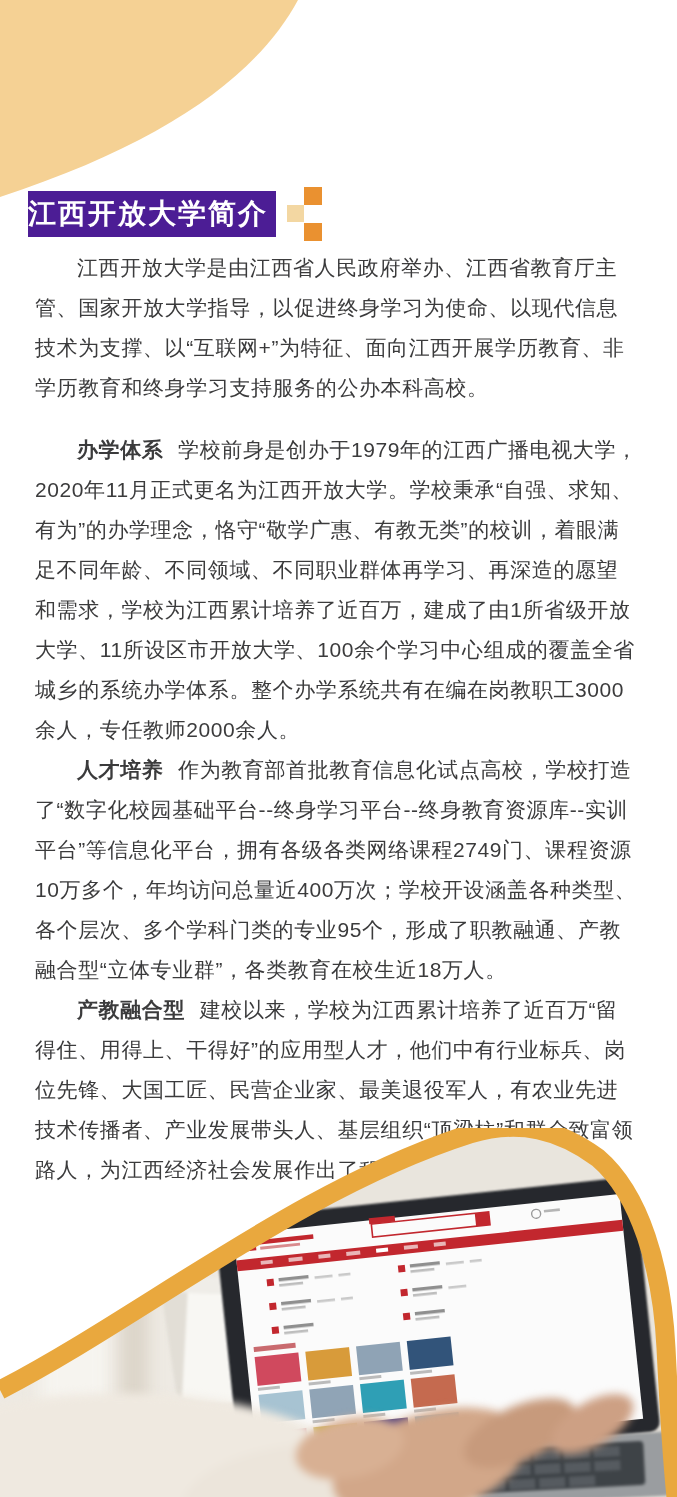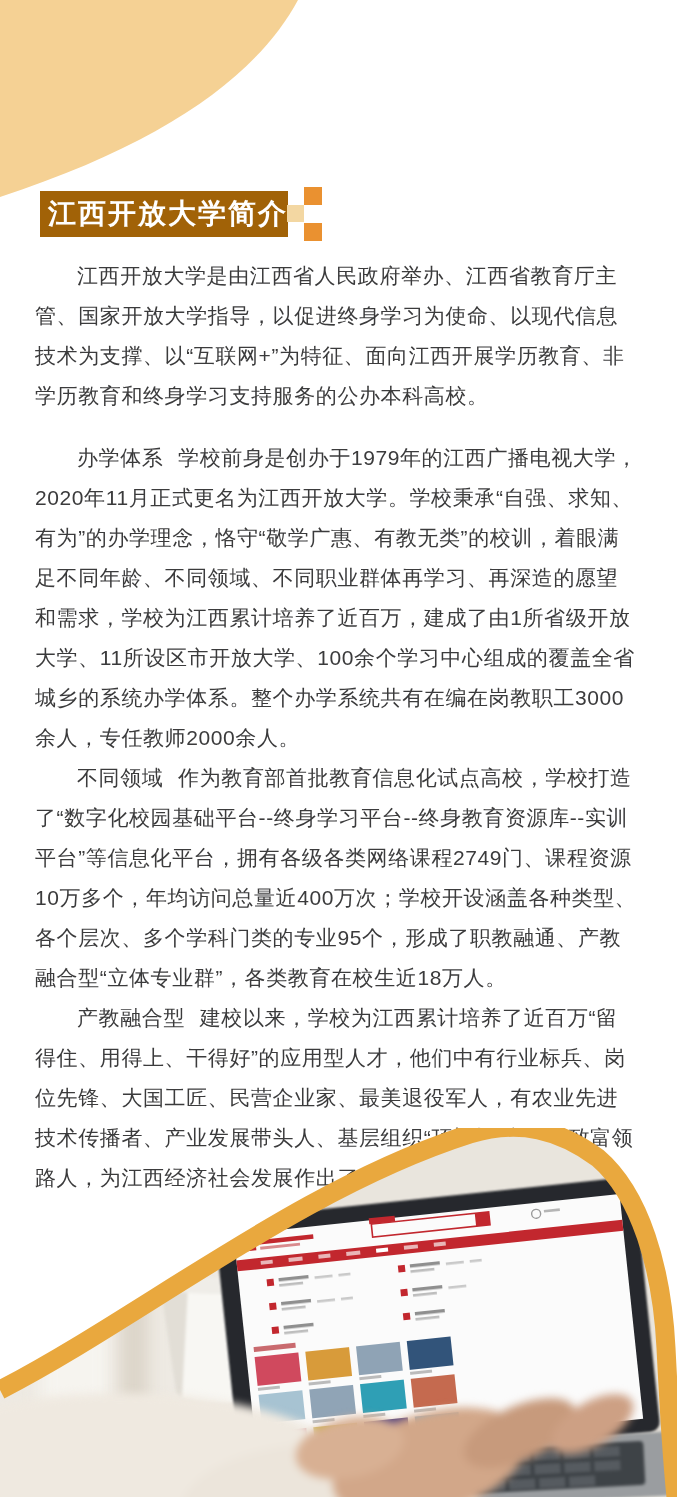--- a/index.html
+++ b/index.html
@@ -3,37 +3,37 @@
 <meta charset="utf-8">
 <style>
   html,body{margin:0;padding:0;}
   body{
     width:677px;height:1497px;position:relative;background:#ffffff;overflow:hidden;
     font-family:"Liberation Sans","DejaVu Sans",sans-serif;
   }
   .decor-svg{position:absolute;left:0;top:0;display:block;}
   
   .banner{
-    position:absolute;left:40px;top:191px;width:248px;height:46px;
-    background:#a16207;color:#ffffff;display:flex;align-items:center;justify-content:flex-end;
+    position:absolute;left:28px;top:191px;width:248px;height:46px;
+    background:#4c1d95;color:#ffffff;display:flex;align-items:center;justify-content:flex-start;
     font-size:28px;font-weight:bold;letter-spacing:2px;
   }
   .sq{position:absolute;display:block;}
   .sq-light{left:287px;top:205px;width:17px;height:17px;background:#f3d7a2;}
   .sq-top{left:304px;top:187px;width:18px;height:18px;background:#ea9130;}
   .sq-bottom{left:304px;top:223px;width:18px;height:18px;background:#ea9130;}
   
   .content{
-    position:absolute;left:35px;top:256px;width:604px;
+    position:absolute;left:35px;top:248px;width:604px;
     color:#3b3b3c;font-size:21px;line-height:40px;letter-spacing:0.6px;
     text-align:left;
   }
   .content p{margin:0;text-indent:2em;}
   .content p.gap-after{margin-bottom:22px;}
-  .content b{font-weight:normal;margin-right:0.7em;}
+  .content b{font-weight:bold;margin-right:0.7em;}
   
   .photo-svg{position:absolute;left:0;top:1128px;display:block;}
 </style>
 </head>
 <body>
 
 <svg class="decor-svg" width="677" height="210" viewBox="0 0 677 210" aria-hidden="true">
   <path d="M0,0 L298,0 C258,74 168,142 0,197 Z" fill="#f5d194"></path>
 </svg>
 
@@ -45,21 +45,21 @@
 <span class="sq sq-bottom"></span>
 
 <div class="content">
   <p class="gap-after">
     <span>江西开放大学是由江西省人民政府举办、江西省教育厅主管、国家开放大学指导，以促进终身学习为使命、以现代信息技术为支撑、以“互联网+”为特征、面向江西开展学历教育、非学历教育和终身学习支持服务的公办本科高校。</span>
   </p>
   <p>
     <b>办学体系</b><span>学校前身是创办于1979年的江西广播电视大学，2020年11月正式更名为江西开放大学。学校秉承“自强、求知、有为”的办学理念，恪守“敬学广惠、有教无类”的校训，着眼满足不同年龄、不同领域、不同职业群体再学习、再深造的愿望和需求，学校为江西累计培养了近百万，建成了由1所省级开放大学、11所设区市开放大学、100余个学习中心组成的覆盖全省城乡的系统办学体系。整个办学系统共有在编在岗教职工3000余人，专任教师2000余人。</span>
   </p>
   <p>
-    <b>不同领域</b><span>作为教育部首批教育信息化试点高校，学校打造了“数字化校园基础平台--终身学习平台--终身教育资源库--实训平台”等信息化平台，拥有各级各类网络课程2749门、课程资源10万多个，年均访问总量近400万次；学校开设涵盖各种类型、各个层次、多个学科门类的专业95个，形成了职教融通、产教融合型“立体专业群”，各类教育在校生近18万人。</span>
+    <b>人才培养</b><span>作为教育部首批教育信息化试点高校，学校打造了“数字化校园基础平台--终身学习平台--终身教育资源库--实训平台”等信息化平台，拥有各级各类网络课程2749门、课程资源10万多个，年均访问总量近400万次；学校开设涵盖各种类型、各个层次、多个学科门类的专业95个，形成了职教融通、产教融合型“立体专业群”，各类教育在校生近18万人。</span>
   </p>
   <p>
     <b>产教融合型</b><span>建校以来，学校为江西累计培养了近百万“留得住、用得上、干得好”的应用型人才，他们中有行业标兵、岗位先锋、大国工匠、民营企业家、最美退役军人，有农业先进技术传播者、产业发展带头人、基层组织“顶梁柱”和群众致富领路人，为江西经济社会发展作出了积极贡献。</span>
   </p>
 </div>
 
 <svg class="photo-svg" width="677" height="369" viewBox="0 0 677 369" aria-hidden="true">
   <defs>
     <clipPath id="archClip">
       <path d="M 0 262 C 140 190, 300 60, 470 6 C 520 -9, 560 2, 598 30 C 640 66, 662 140, 666 220 C 669 280, 672 330, 676 369 L 676 369 L 0 369 Z"></path>

